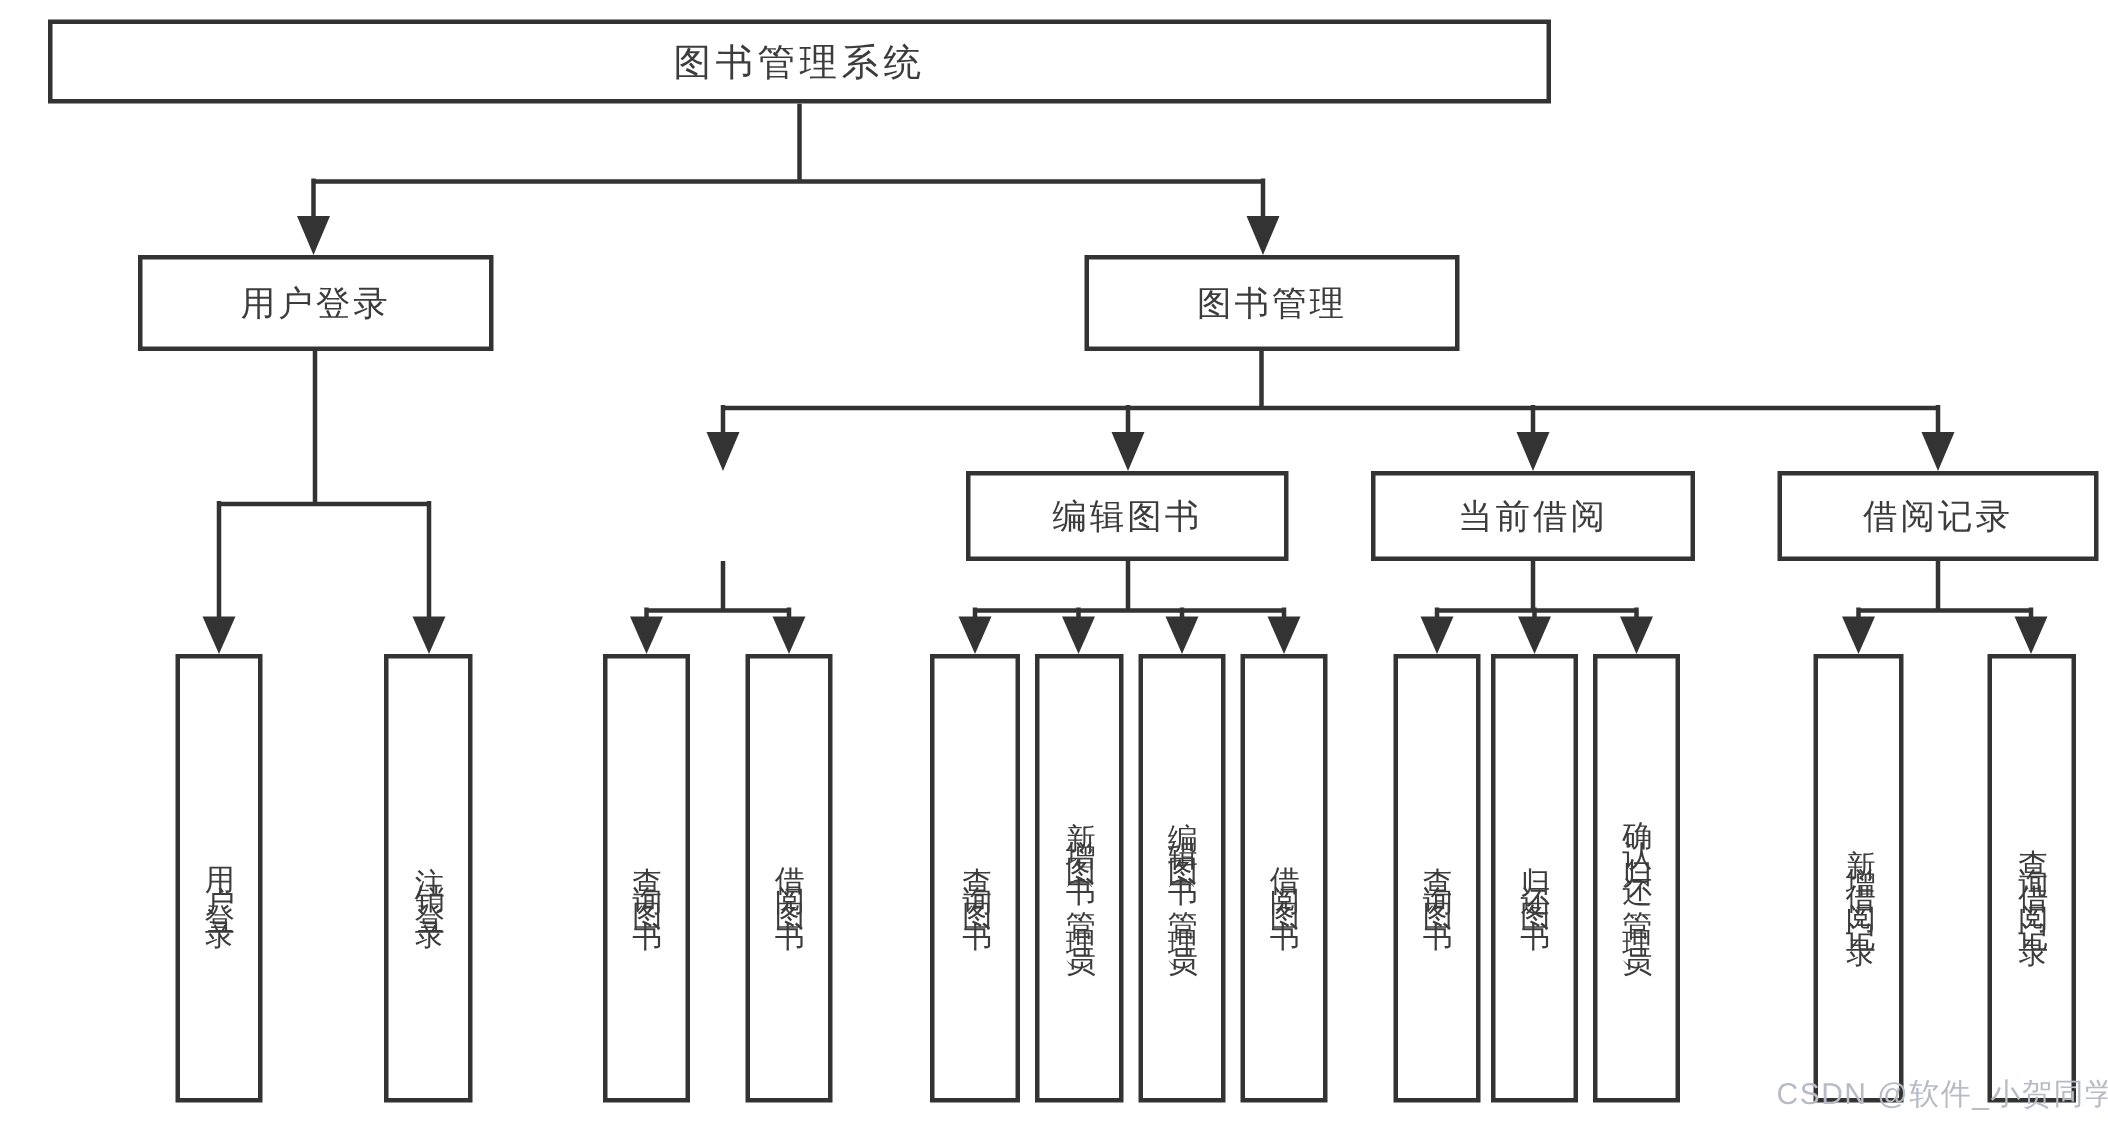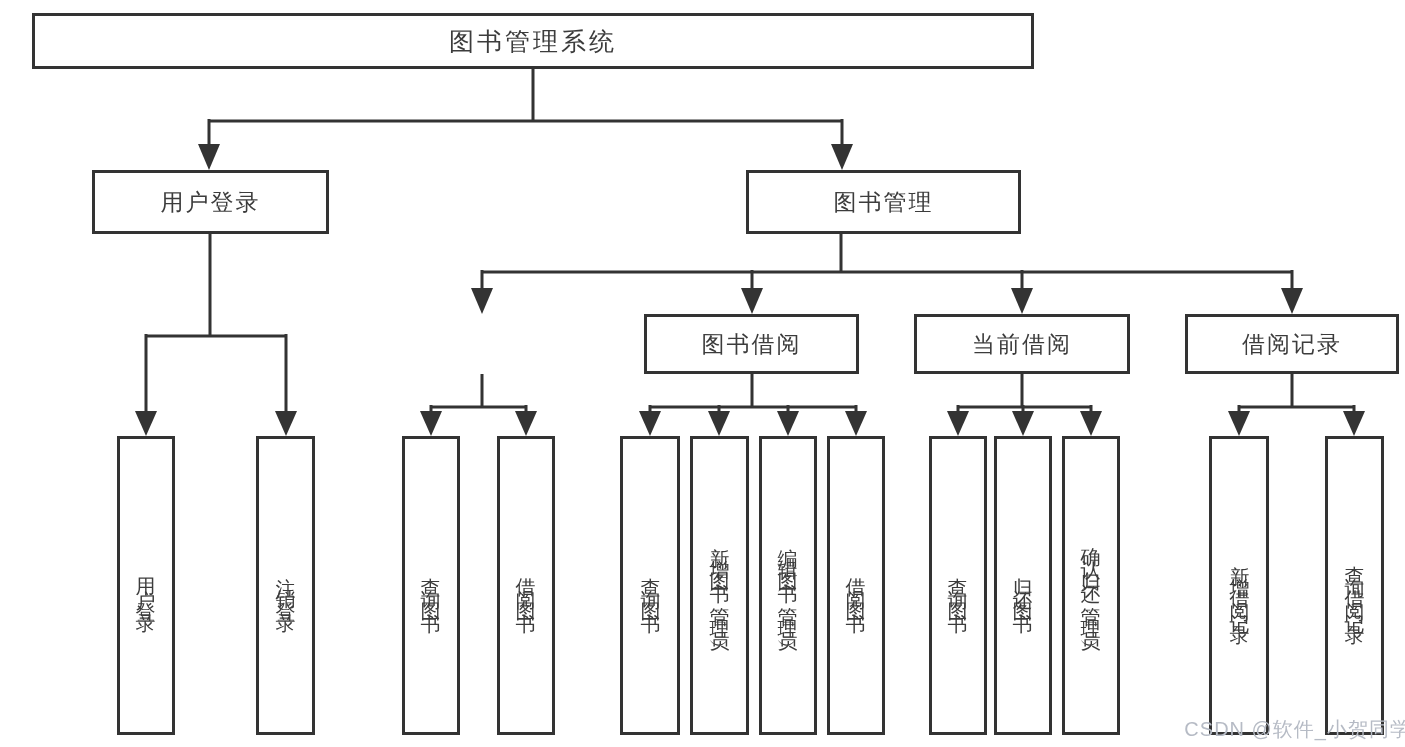--- a/index.html
+++ b/index.html
@@ -123,23 +123,23 @@
     <g>
       <path d="M1280 374 V407 M1227 407 H1342 M1227 405 V414 M1342 405 V414"></path>
       <polygon points="1216,411 1238,411 1227,436"></polygon>
       <polygon points="1331,411 1353,411 1342,436"></polygon>
     </g>
   </svg>
 
   <div class="node title" style="left:20px;top:13px;width:1002px;height:56px">图书管理系统</div>
 
   <div class="node branch" style="left:80px;top:170px;width:237px;height:64px">用户登录</div>
-  <div class="node branch" style="left:734px;top:170px;width:275px;height:64px">图书管理</div>
+  <div class="node branch" style="left:711px;top:170px;width:250px;height:64px">图书管理</div>
 
-  <div class="node branch" style="left:632px;top:314px;width:215px;height:60px">图书借阅</div>
+  <div class="node branch" style="left:632px;top:314px;width:215px;height:60px">编辑图书</div>
   <div class="node branch" style="left:1173px;top:314px;width:214px;height:60px">借阅记录</div>
   <div class="node branch" style="left:902px;top:314px;width:216px;height:60px">当前借阅</div>
 
   <div class="leaf" style="left:105px;top:436px;width:58px;height:299px">用户登录</div>
   <div class="leaf" style="left:244px;top:436px;width:59px;height:299px">注销登录</div>
 
   <div class="leaf" style="left:390px;top:436px;width:58px;height:299px">查询图书</div>
   <div class="leaf" style="left:485px;top:436px;width:58px;height:299px">借阅图书</div>
 
   <div class="leaf" style="left:608px;top:436px;width:60px;height:299px">查询图书</div>

